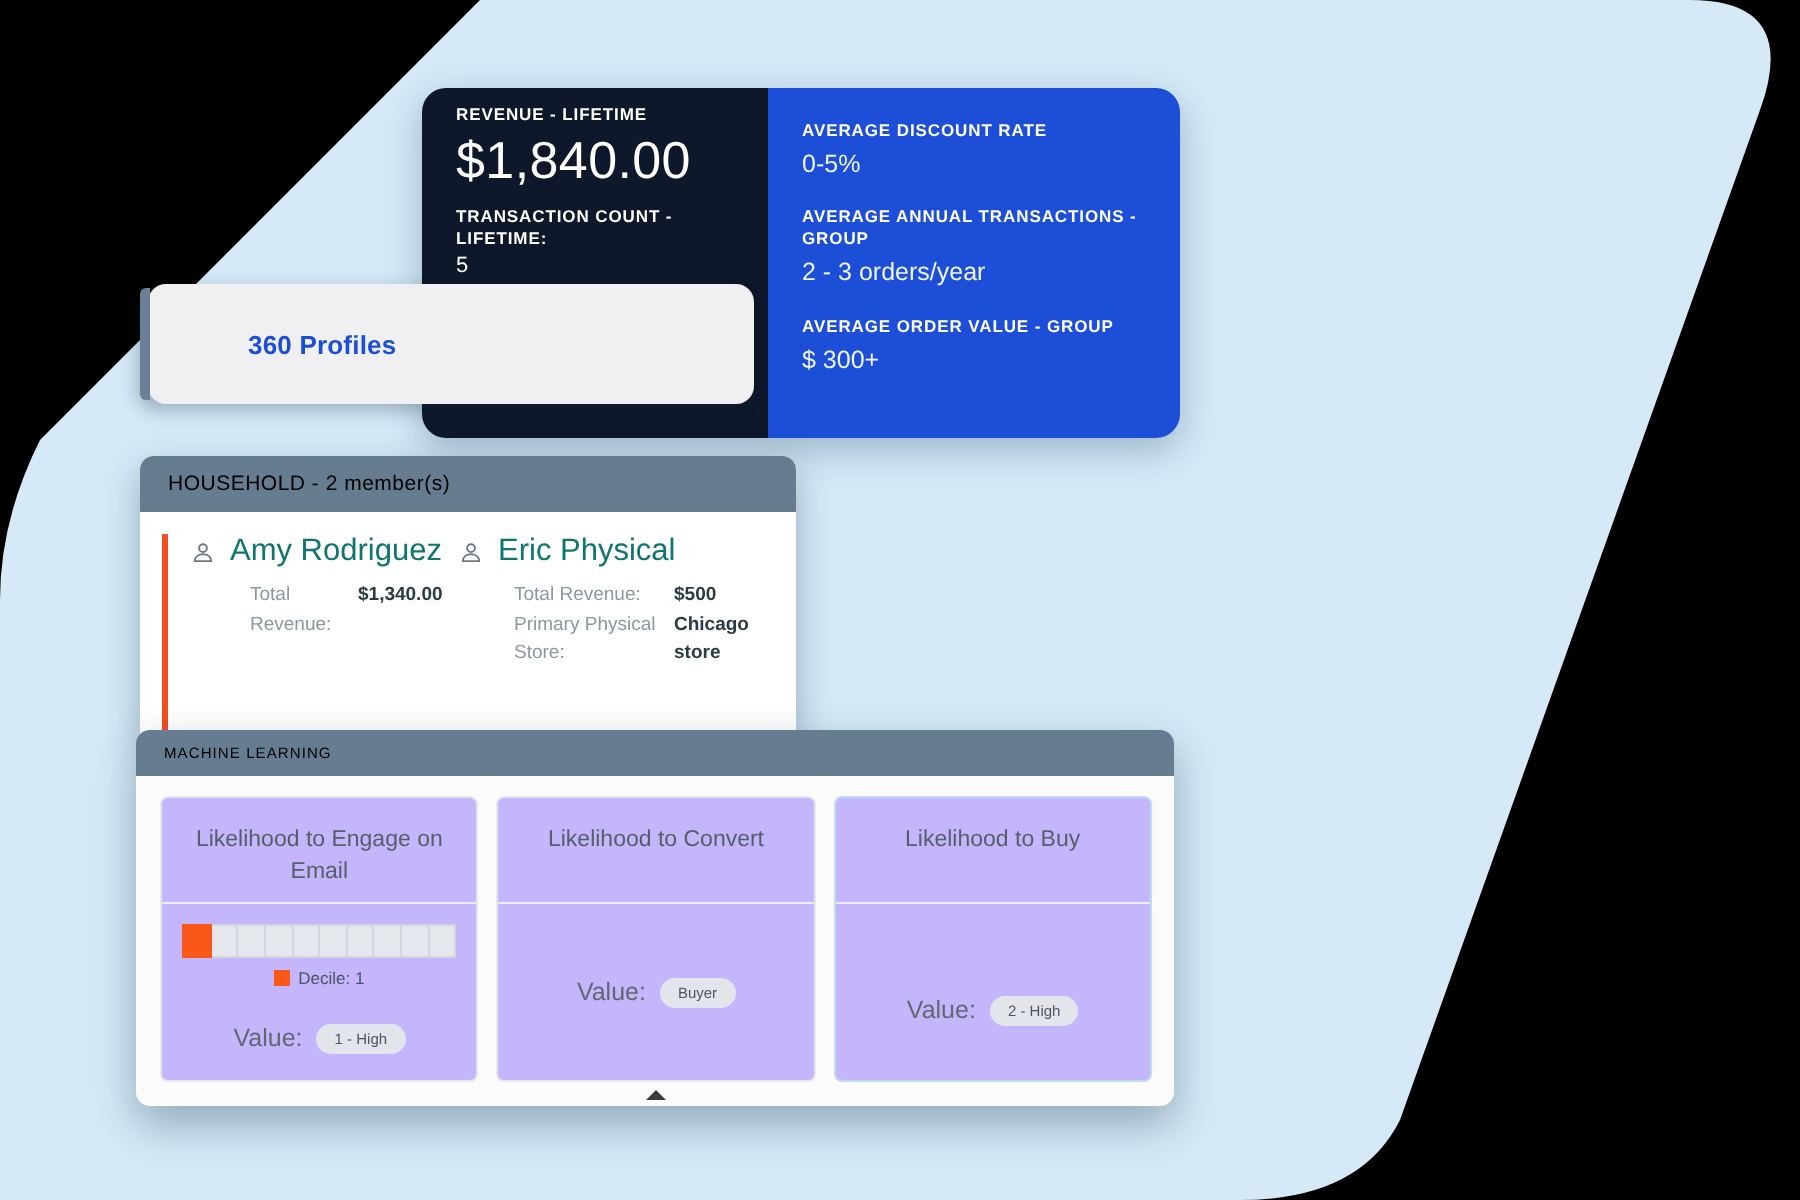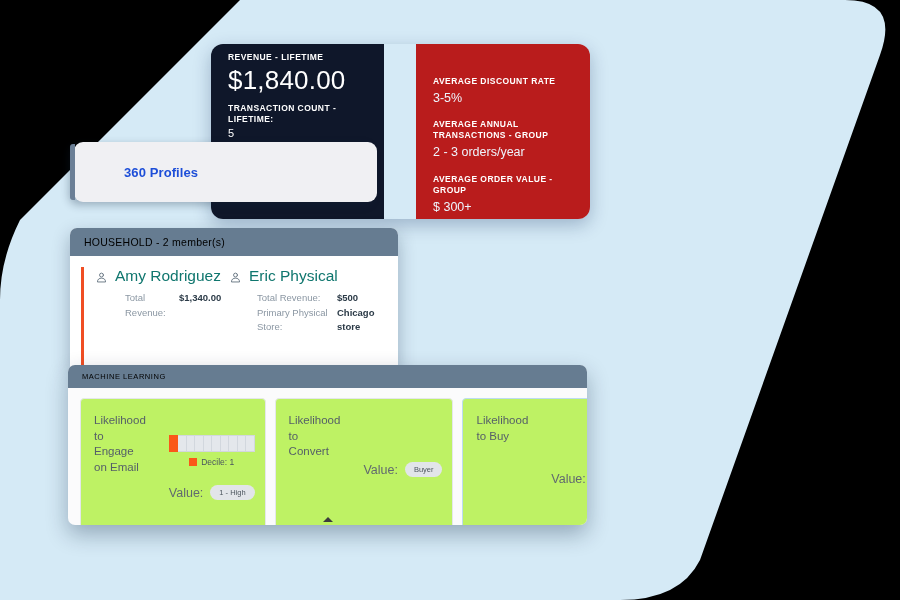--- a/index.html
+++ b/index.html
@@ -43,24 +43,23 @@
     box-shadow: 0 6px 18px rgba(10, 40, 90, 0.28);
   }
   #kpi-left {
     width: 173px;
     background: #0f172a;
     padding: 8px 14px 10px 17px;
     box-sizing: border-box;
   }
   #kpi-right {
     flex: 1;
-    background: #b91c1c;
-    padding: 32px 14px 10px 17px;
-    box-sizing: border-box;
-    margin-left: 32px;
+    background: #1d4ed8;
+    padding: 16px 14px 10px 17px;
+    box-sizing: border-box;
   }
   .kpi-label {
     color: #ffffff;
     font-size: 8.5px;
     font-weight: bold;
     letter-spacing: 0.45px;
     line-height: 1.3;
     text-transform: uppercase;
   }
   .kpi-big {
@@ -199,47 +198,48 @@
     font-weight: bold;
     font-size: 9.5px;
   }
 
   
   #ml-card {
     position: absolute;
     left: 68px;
     top: 365px;
     width: 519px;
-    height: 160px;
+    height: 188px;
     background: #fbfbfc;
     border-radius: 7px;
     overflow: hidden;
     box-shadow: 0 9px 22px rgba(10, 30, 60, 0.32);
     z-index: 8;
+    text-align: center;
   }
   #ml-header { height: 23px; }
   #ml-header-text {
     font-size: 7.5px;
     letter-spacing: 0.55px;
     font-weight: 400;
   }
   #ml-body {
     display: flex;
     gap: 9px;
     padding: 10px 11px 0 12px;
     box-sizing: border-box;
   }
   .ml-card {
     flex: 1;
-    background: #bef264;
+    background: #c4b5fd;
     border: 1px solid #e4e7ea;
     border-radius: 4px;
     height: 141px;
     display: flex;
-    flex-direction: row;
+    flex-direction: column;
   }
   .ml-card.focused { border-color: #bcdcef; }
   .ml-title {
     font-size: 11.5px;
     color: #555f68;
     padding: 14px 13px 0 13px;
     line-height: 1.35;
     height: 52px;
     box-sizing: border-box;
   }
@@ -325,21 +325,21 @@
   <div id="kpi-card">
     <div id="kpi-left">
       <div class="kpi-label">REVENUE - LIFETIME</div>
       <div class="kpi-big">$1,840.00</div>
       <div class="kpi-label">TRANSACTION COUNT - LIFETIME:</div>
       <div class="kpi-sub">5</div>
     </div>
     <div id="kpi-right">
       <div class="kpi-block">
         <div class="kpi-label">AVERAGE DISCOUNT RATE</div>
-        <div class="kpi-val">3-5%</div>
+        <div class="kpi-val">0-5%</div>
       </div>
       <div class="kpi-block">
         <div class="kpi-label">AVERAGE ANNUAL TRANSACTIONS - GROUP</div>
         <div class="kpi-val">2 - 3 orders/year</div>
       </div>
       <div class="kpi-block">
         <div class="kpi-label">AVERAGE ORDER VALUE - GROUP</div>
         <div class="kpi-val">$ 300+</div>
       </div>
     </div>

